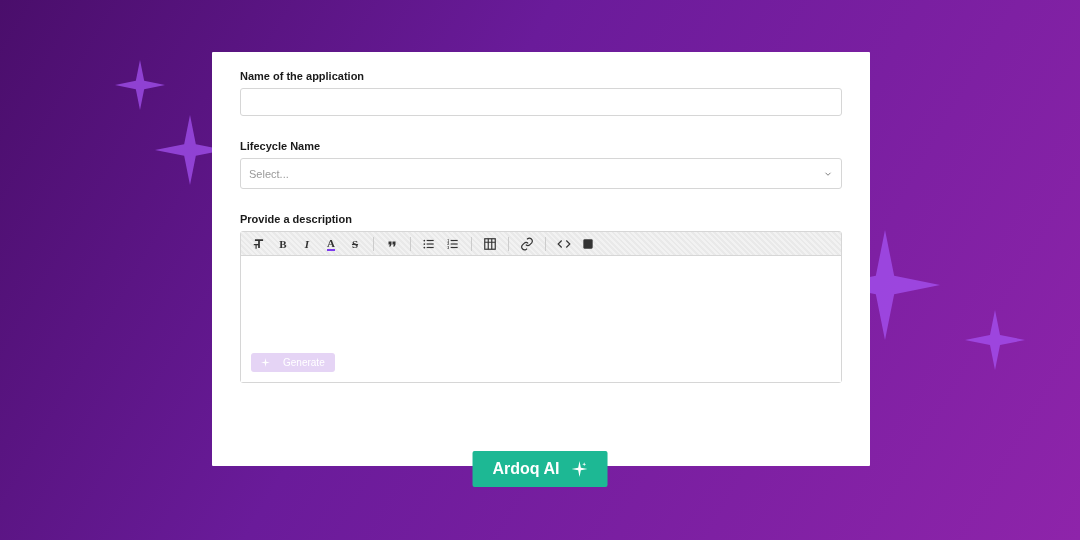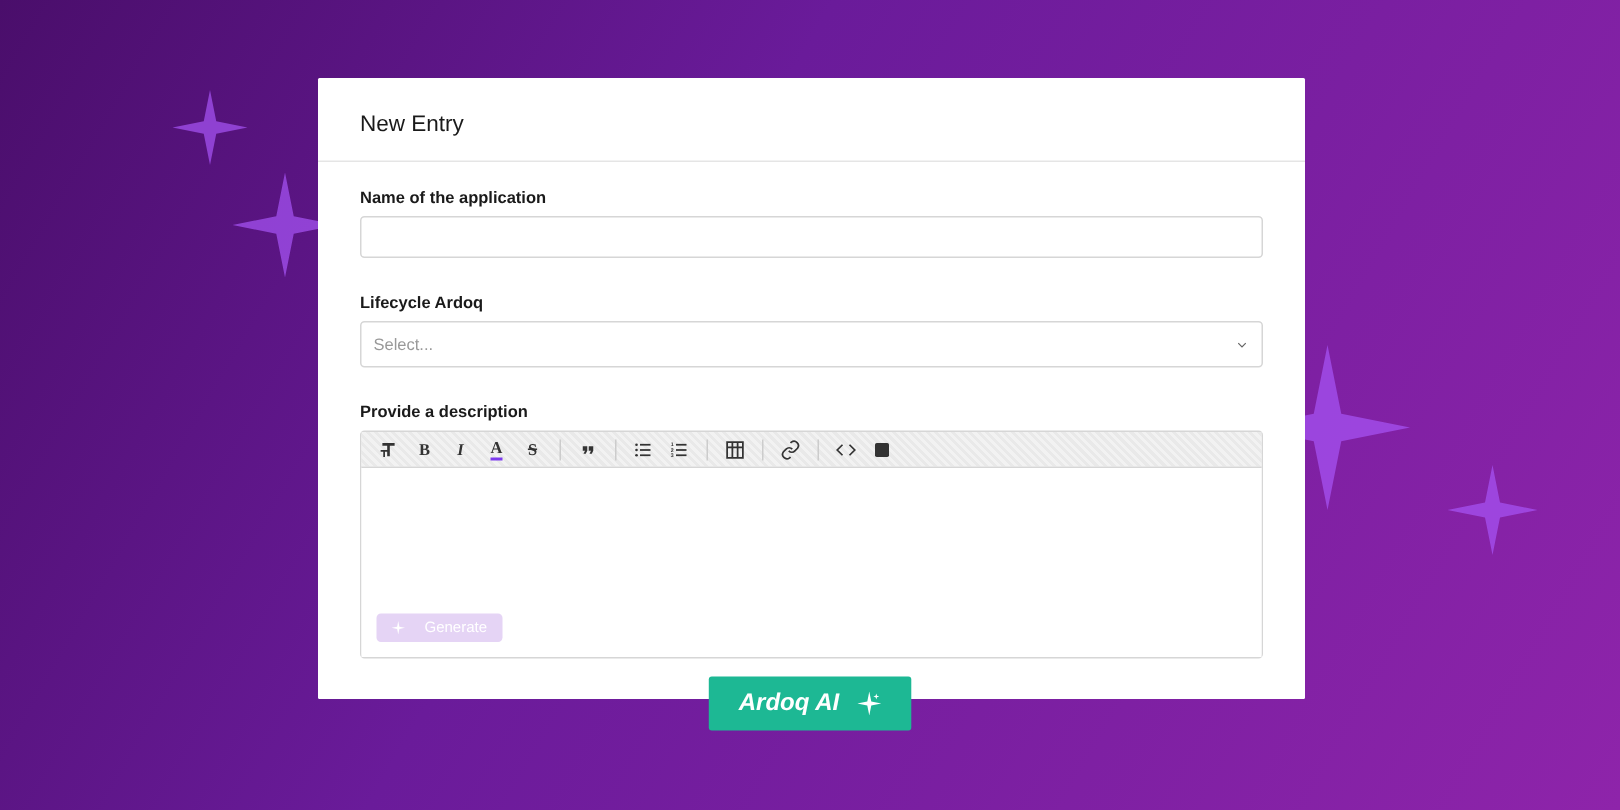--- a/index.html
+++ b/index.html
@@ -126,21 +126,20 @@
       transform: translateX(-50%);
       background: #1db894;
       color: #fff;
       padding: 9px 20px;
       font-size: 16px;
       font-weight: 600;
       border-radius: 2px;
       display: flex;
       align-items: center;
       gap: 12px;
-      font-style: italic;
     }
     .mini-sparkle { width: 16px; height: 16px; fill: #fff; }
   </style>
 </head>
 <body>
 
 <svg class="sparkle sparkle1" viewBox="0 0 24 24">
     <path d="M12 0l2 10 10 2-10 2-2 10-2-10-10-2 10-2z"></path>
   </svg>
 <svg class="sparkle sparkle2" viewBox="0 0 24 24">
@@ -150,30 +149,29 @@
     <path d="M12 0l2 10 10 2-10 2-2 10-2-10-10-2 10-2z"></path>
   </svg>
 <svg class="sparkle sparkle4" viewBox="0 0 24 24">
     <path d="M12 0l2 10 10 2-10 2-2 10-2-10-10-2 10-2z"></path>
   </svg>
 <svg class="sparkle sparkle5" viewBox="0 0 24 24">
     <path d="M12 0l2 10 10 2-10 2-2 10-2-10-10-2 10-2z"></path>
   </svg>
 
 <div class="card">
-  <div class="card-header">New Entry</div>
   <div class="card-body">
 
     <div class="form-group">
       <label class="form-label">Name of the application</label>
       <input class="text-input" type="text" value="" style="">
     </div>
 
     <div class="form-group">
-      <label class="form-label">Lifecycle Ardoq</label>
+      <label class="form-label">Lifecycle Name</label>
       <div class="select-wrap">
         <span class="select-placeholder">Select...</span>
         <svg class="chevron" viewBox="0 0 24 24" fill="none" stroke="#666" stroke-width="2">
             <polyline points="6 9 12 15 18 9"></polyline>
           </svg>
       </div>
     </div>
 
     <div class="form-group last">
       <label class="form-label">Provide a description</label>

